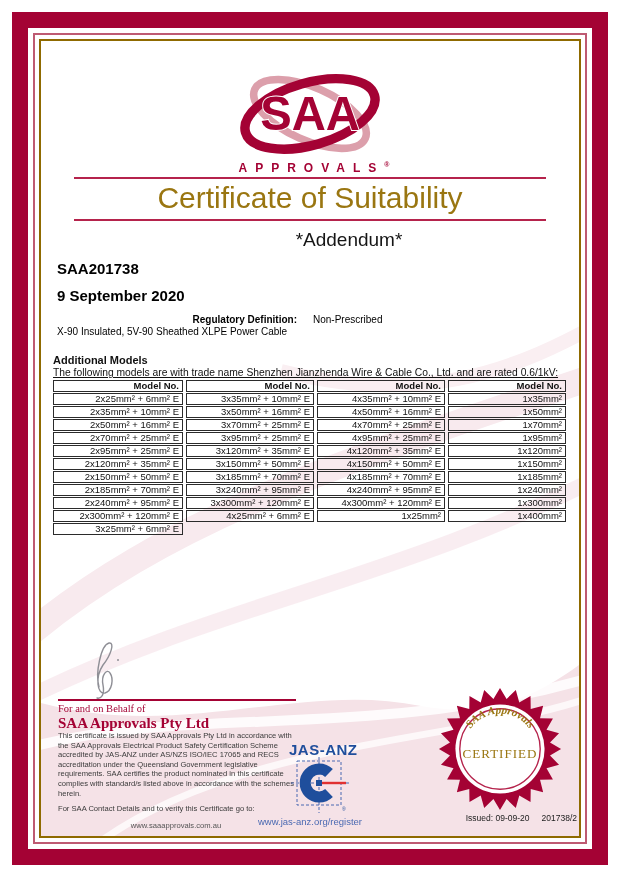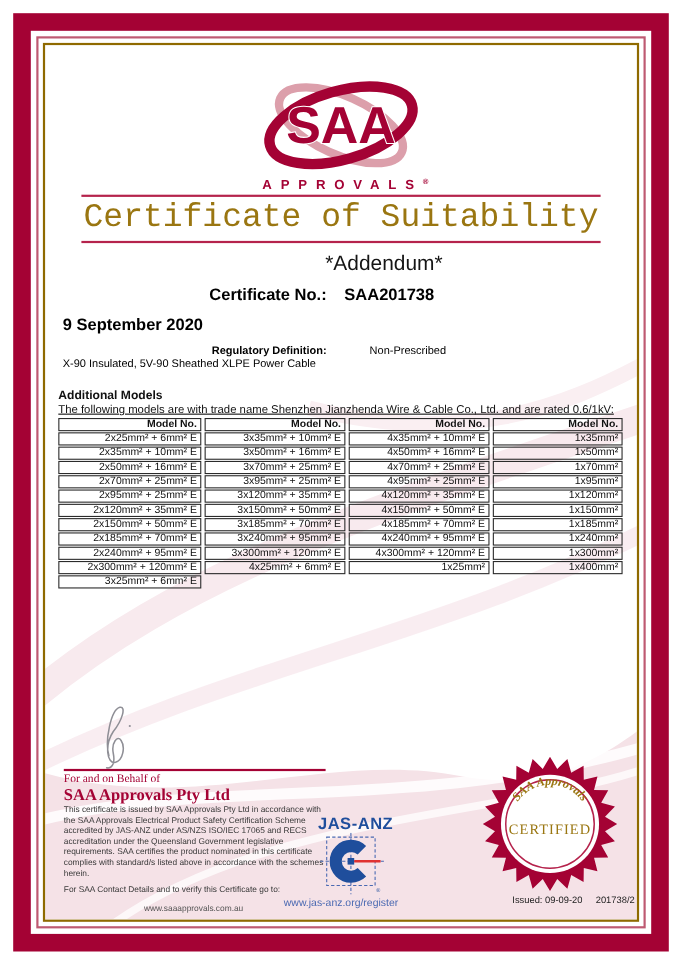--- a/index.html
+++ b/index.html
@@ -12,27 +12,27 @@
   .content{position:absolute;left:41px;top:41px;width:538px;height:795px;overflow:hidden;}
   .deco{position:absolute;inset:0;z-index:0;}
   .layer{position:absolute;z-index:1;}
   
   .logo-svg{left:184px;top:22px;width:170px;height:98px;}
   .approvals{left:0;top:120px;width:538px;text-align:center;color:#A40234;font-weight:bold;
              font-size:12px;letter-spacing:8px;text-indent:8px;}
   .approvals sup{font-size:7px;letter-spacing:0;}
   .title-block{left:33px;top:136px;width:472px;border-top:2px solid #B5234C;border-bottom:2px solid #B5234C;
                padding:2px 0 4px 0;text-align:center;}
-  .title-block .t{font-family:Liberation Mono, monospace;font-size:30px;color:#9A7611;}
+  .title-block .t{font-family:Liberation Sans, sans-serif;font-size:30px;color:#9A7611;}
   .addendum{left:0;top:188px;width:616px;text-align:center;font-size:19px;color:#151515;}
   
   .info{left:0;top:219px;width:538px;}
   .info-row{display:flex;margin-bottom:7px;}
   .info-row.big{font-size:15px;font-weight:bold;margin-bottom:10px;}
-  .info-row.small{font-size:10px;margin-bottom:1px;gap:23px;}
+  .info-row.small{font-size:10px;margin-bottom:1px;}
   .info-label{width:256px;text-align:right;font-weight:bold;}
   .info-value{margin-left:16px;text-align:left;}
   .info-row.small .info-value{font-weight:normal;}
   
   .models-title{left:12px;top:313px;font-size:11px;font-weight:bold;color:#111;}
   .models-intro{left:12px;top:326px;font-size:10.3px;color:#111;text-decoration:underline;}
   .tables{left:12px;top:338px;display:flex;gap:3px;}
   table.model{border-collapse:separate;border-spacing:0 1px;}
   table.model th,table.model td{border:1px solid #2b2b2b;font-size:9.5px;padding:0 3px;height:10px;
         line-height:10px;text-align:right;white-space:nowrap;background:transparent;color:#111;}
@@ -81,21 +81,20 @@
     </svg>
     <div class="layer approvals"><span>APPROVALS</span><sup>®</sup></div>
 
     <div class="layer title-block">
       <span class="t">Certificate of Suitability</span>
     </div>
     <div class="layer addendum">*Addendum*</div>
 
     <div class="layer info">
       <div class="info-row big">
-        <span class="info-label">Certificate No.:</span>
         <span class="info-value">SAA201738</span>
       </div>
       <div class="info-row big">
         <span class="info-value">9 September 2020</span>
       </div>
       <div class="info-row small">
         <span class="info-label">Regulatory Definition:</span>
         <span class="info-value">Non-Prescribed</span>
       </div>
       <div class="info-row small">

